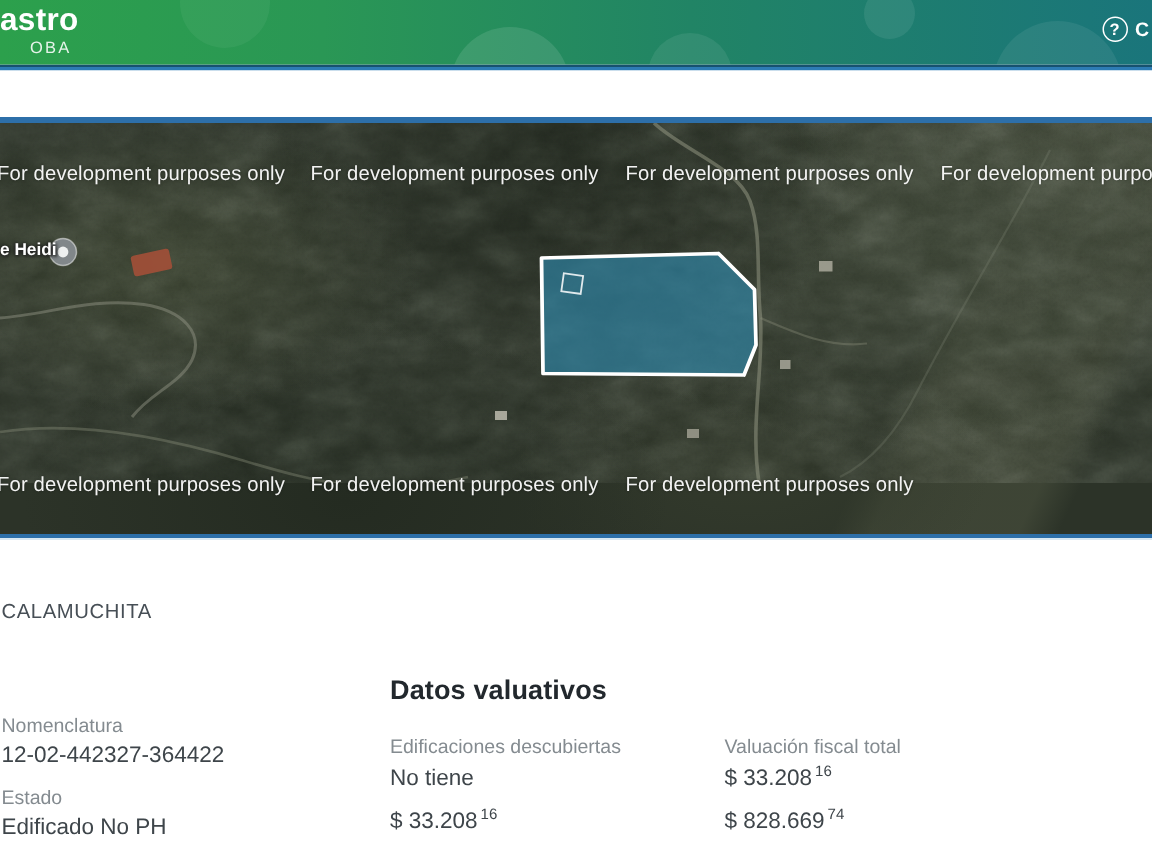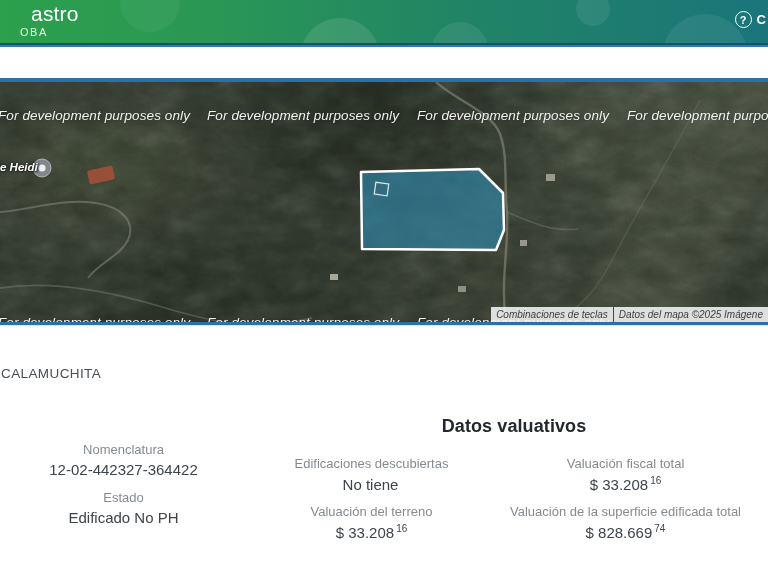--- a/index.html
+++ b/index.html
@@ -9,60 +9,60 @@
   
   .app-header { position:relative; height:43px; overflow:hidden;
     background:linear-gradient(90deg,#2ca04c 0%,#2a9755 28%,#218465 60%,#1a757b 100%); }
   .hdr-circle { position:absolute; border-radius:50%; background:rgba(255,255,255,0.08); }
   .hdr-circle.c1 { left:300px; top:18px; width:80px; height:80px; background:rgba(255,255,255,0.11); }
   .hdr-circle.c2 { left:432px; top:22px; width:56px; height:56px; }
   .hdr-circle.c3 { left:576px; top:-8px; width:34px; height:34px; }
   .hdr-circle.c4 { left:662px; top:14px; width:86px; height:86px; background:rgba(255,255,255,0.07); }
   .hdr-circle.c5 { left:120px; top:-28px; width:60px; height:60px; background:rgba(255,255,255,0.05); }
   .logo { position:absolute; left:0; top:3px; color:#fff; line-height:1; }
-  .logo-top { font-size:21px; font-weight:normal; letter-spacing:0.2px;padding-left:31px; }
+  .logo-top { font-size:21px; font-weight:bold; letter-spacing:0.2px; }
   .logo-bottom { font-size:11px; letter-spacing:1.5px; margin-top:3px; color:rgba(255,255,255,0.88);margin-left:20px; }
   .hdr-right { position:absolute; right:2px; top:11px; display:flex; align-items:center; color:#fff; }
   .help-circle { width:17px; height:17px; border:1.6px solid #fff; border-radius:50%;
     display:flex; align-items:center; justify-content:center;
     font-size:11px; font-weight:bold; margin-right:5px; }
   .hdr-right-text { font-size:13px; font-weight:bold; }
 
   
   .sep-top { height:4px; background:linear-gradient(180deg,#17516f 0%,#17516f 48%,#2d7cb4 48%,#2d7cb4 100%); }
   .toolbar-strip { height:31px; background:#fff; }
   .sep-mid { height:4px; background:#2d6fa9; }
   .sep-bottom { height:4px; background:linear-gradient(180deg,#2d6fa9 0%,#2d6fa9 70%,#d9e8f2 70%,#d9e8f2 100%); }
 
   
-  .map { position:relative; height:240px; overflow:hidden; background-color:#2c3328;
+  .map { position:relative; height:274px; overflow:hidden; background-color:#2c3328;
     background-image:
       radial-gradient(ellipse 280px 160px at 14% 35%, #39412f 0%, rgba(57,65,47,0) 62%),
       radial-gradient(ellipse 340px 200px at 48% 15%, #20261d 0%, rgba(32,38,29,0) 60%),
       radial-gradient(ellipse 420px 230px at 82% 28%, #3a4233 0%, rgba(58,66,51,0) 64%),
       radial-gradient(ellipse 300px 160px at 90% 8%, #4a5140 0%, rgba(74,81,64,0) 60%),
       radial-gradient(ellipse 360px 200px at 30% 92%, #242b21 0%, rgba(36,43,33,0) 60%),
       radial-gradient(ellipse 260px 140px at 65% 85%, #333a2c 0%, rgba(51,58,44,0) 62%),
-      linear-gradient(115deg, rgba(0,0,0,0) 76%, rgba(124,130,99,0.22) 79%, rgba(124,130,99,0.22) 90%, rgba(0,0,0,0) 93%); font-style: italic; }
+      linear-gradient(115deg, rgba(0,0,0,0) 76%, rgba(124,130,99,0.22) 79%, rgba(124,130,99,0.22) 90%, rgba(0,0,0,0) 93%); }
   .map svg.noise { position:absolute; left:0; top:0; }
   .noise-coarse { mix-blend-mode:soft-light; opacity:0.85; }
   .noise-fine { mix-blend-mode:multiply; opacity:0.22; }
   .map-overlay-svg { position:absolute; left:0; top:0; }
   .watermark { position:absolute; white-space:nowrap; color:rgba(255,255,255,0.94);
     font-size:13.5px; font-weight:500; letter-spacing:0.1px;
     text-shadow:0 0 2px rgba(0,0,0,0.35); }
   .poi-label { position:absolute; left:0; top:79px; color:#fff; font-size:11.5px; font-weight:bold;
     text-shadow:-1px 0 2px rgba(40,40,40,0.95), 1px 1px 2px rgba(40,40,40,0.95), 0 0 3px rgba(0,0,0,0.8); }
   .attribution { position:absolute; right:0; bottom:0; display:flex; height:15px; }
   .attr-box { background:rgba(245,245,245,0.88); color:#3c3c3c; font-size:10px;
     display:flex; align-items:center; padding:0 5px; white-space:nowrap; }
   .attr-box.kbd { margin-right:1px; }
 
   
-  .content { position:relative; height:194px; background:#fff;text-align:center; }
+  .content { position:relative; height:194px; background:#fff; }
   .department { position:absolute; left:1px; top:40px; font-size:13.5px; font-weight:500;
     color:#474f56; letter-spacing:0.4px; }
   .info-block { position:absolute; left:1px; top:116px; width:245px; }
   .field-label { font-size:13px; color:#848b90; margin-bottom:4px; }
   .field-value { font-size:15px; color:#3e454a; margin-bottom:12px; }
   .val-sup { font-size:10px; color:#3e454a; margin-left:2px; }
   .valuation { position:absolute; left:260px; top:90px; width:508px; }
   .valuation-title { font-size:18px; font-weight:bold; color:#22282d; margin-bottom:19px; letter-spacing:0.1px; }
   .val-grid { display:grid; grid-template-columns:223px 285px; column-gap:0; }
   .val-grid .field-value { margin-bottom:11px; }
@@ -134,24 +134,20 @@
   <div class="watermark" style="left:207px; top:26px;">For development purposes only</div>
   <div class="watermark" style="left:417px; top:26px;">For development purposes only</div>
   <div class="watermark" style="left:627px; top:26px;">For development purposes only</div>
 
   <div class="watermark" style="left:-2px; top:233px;">For development purposes only</div>
   <div class="watermark" style="left:207px; top:233px;">For development purposes only</div>
   <div class="watermark" style="left:417px; top:233px;">For development purposes only</div>
 
   <div class="poi-label">e Heidi</div>
 
-  <div class="attribution">
-    <div class="attr-box kbd">Combinaciones de teclas</div>
-    <div class="attr-box">Datos del mapa ©2025 Imágene</div>
-  </div>
 </div>
 
 <div class="sep-bottom"></div>
 
 <div class="content">
   <div class="department">CALAMUCHITA</div>
 
   <div class="info-block">
     <div class="field-label">Nomenclatura</div>
     <div class="field-value">12-02-442327-364422</div>
@@ -168,22 +164,20 @@
       </div>
       <div>
         <div class="field-label">Edificaciones descubiertas</div>
         <div class="field-value"><span>No tiene</span><sup class="val-sup"></sup></div>
       </div>
       <div>
         <div class="field-label">Valuación fiscal total</div>
         <div class="field-value"><span>$ 33.208</span><sup class="val-sup">16</sup></div>
       </div>
       <div>
-        <div class="field-label">Valuación del terreno</div>
         <div class="field-value"><span>$ 33.208</span><sup class="val-sup">16</sup></div>
       </div>
       <div>
-        <div class="field-label">Valuación de la superficie edificada total</div>
         <div class="field-value"><span>$ 828.669</span><sup class="val-sup">74</sup></div>
       </div>
     </div>
   </div>
 </div>
 
 </body></html>

